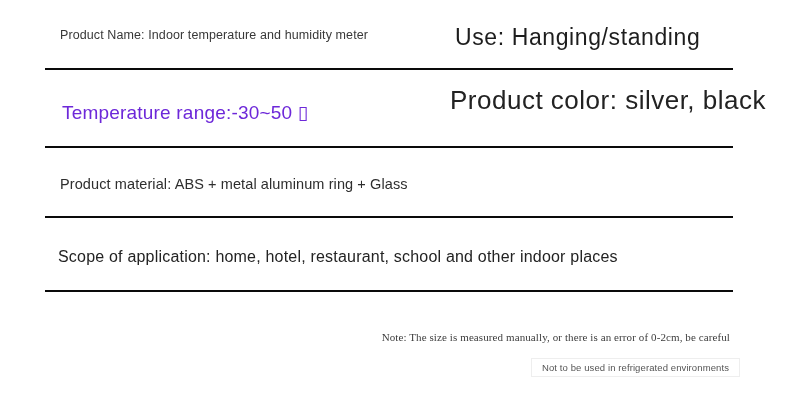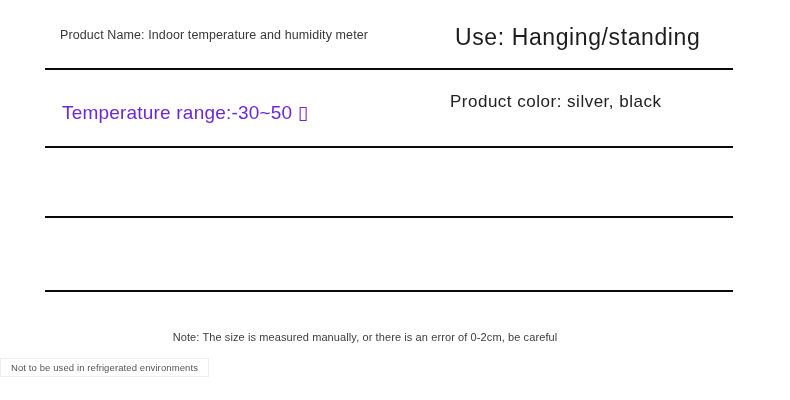--- a/index.html
+++ b/index.html
@@ -34,22 +34,22 @@
     color: #1d1d1d;
     letter-spacing: 0.6px;
   }
   .temp-range {
     left: 62px; top: 102px;
     font-size: 19px;
     color: #6d28d9;
     letter-spacing: 0.2px;
   }
   .product-color {
-    left: 450px; top: 92px;
-    font-size: 17px;
+    left: 450px; top: 86px;
+    font-size: 26px;
     color: #222222;
     letter-spacing: 0.5px;
   }
   .product-material {
     left: 60px; top: 176px;
     font-size: 14.5px;
     color: #2e2e2e;
     letter-spacing: 0.1px;
   }
   .scope {
@@ -65,30 +65,31 @@
     height: 2px;
     background: #0a0a0a;
   }
   .divider.d1 { top: 68px; }
   .divider.d2 { top: 146px; }
   .divider.d3 { top: 216px; }
   .divider.d4 { top: 290px; }
   .note-1 {
     left: 0; top: 331px;
     width: 730px;
-    text-align: center;
+    text-align: right;
     font-size: 11px;
     color: #3d3d3d;
     letter-spacing: 0.1px;
+    font-family: Liberation Serif, serif;
   }
   .note-2-wrap {
     position: absolute;
     left: 0; top: 357px;
     width: 740px;
-    text-align: left;
+    text-align: right;
   }
   .note-2 {
     display: inline-block;
     font-size: 9.5px;
     color: #555555;
     border: 1px solid #eeeeee;
     padding: 3px 10px;
     white-space: nowrap;
     letter-spacing: 0.1px;
   }
@@ -101,23 +102,25 @@
   <span class="txt product-name">Product Name: Indoor temperature and humidity meter</span>
   <span class="txt use">Use: Hanging/standing</span>
 
   <div class="divider d1"></div>
 
   <span class="txt temp-range">Temperature range:-30~50 ▯</span>
   <span class="txt product-color">Product color: silver, black</span>
 
   <div class="divider d2"></div>
 
+  <span class="txt product-material">Product material: ABS + metal aluminum ring + Glass</span>
 
   <div class="divider d3"></div>
 
+  <span class="txt scope">Scope of application: home, hotel, restaurant, school and other indoor places</span>
 
   <div class="divider d4"></div>
 
   <span class="txt note-1">Note: The size is measured manually, or there is an error of 0-2cm, be careful</span>
 
   <div class="note-2-wrap">
     <span class="note-2">Not to be used in refrigerated environments</span>
   </div>
 
 </div>

